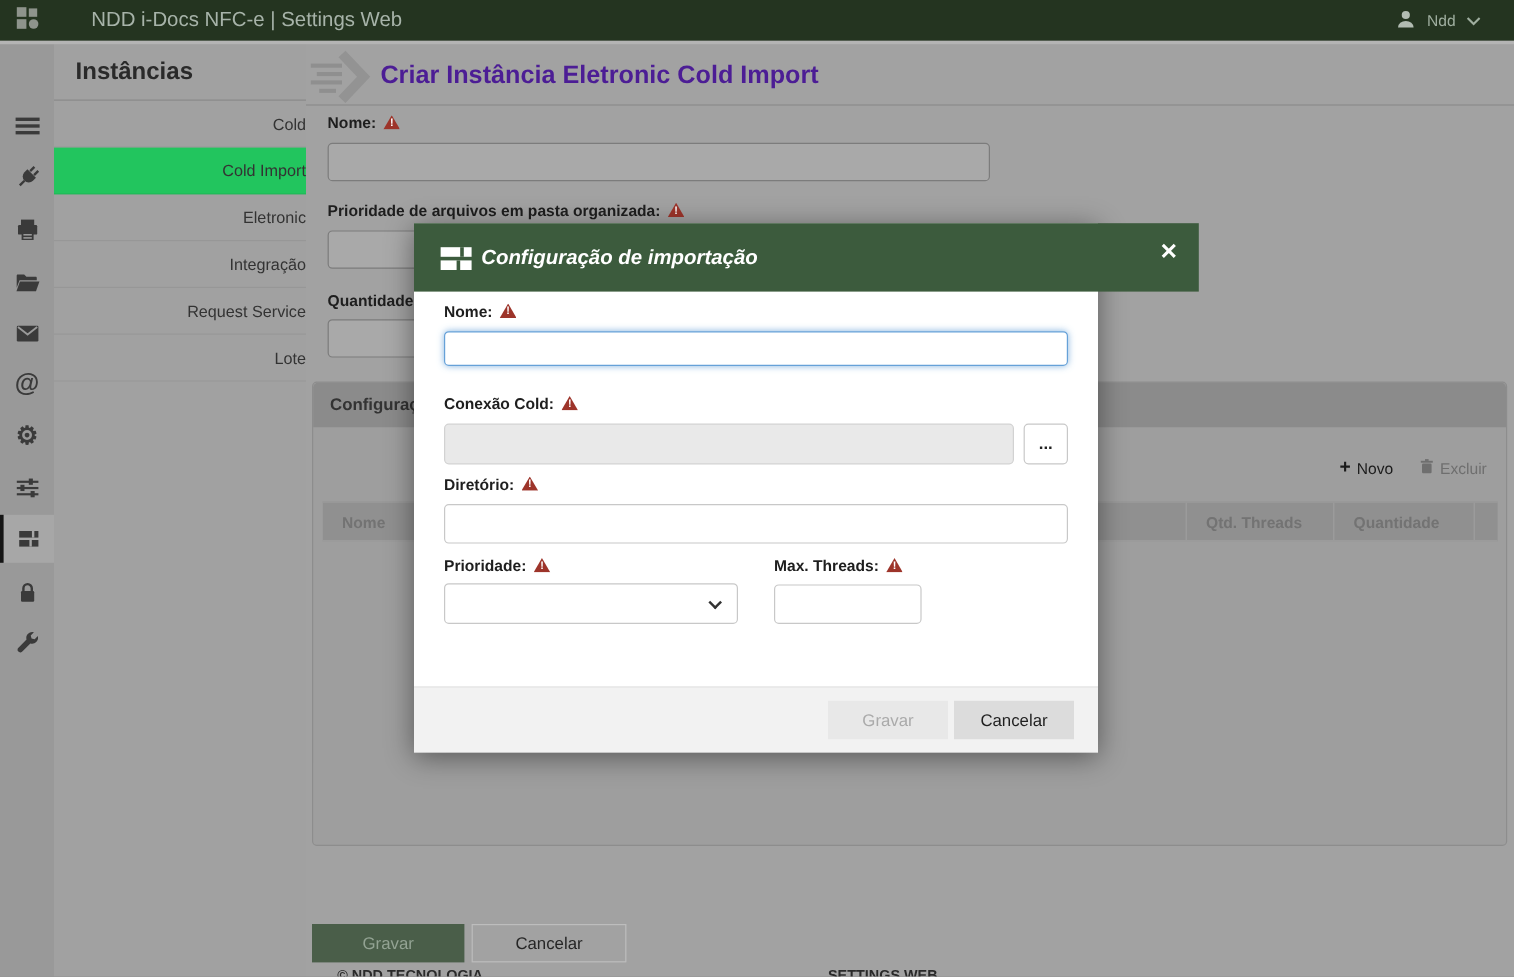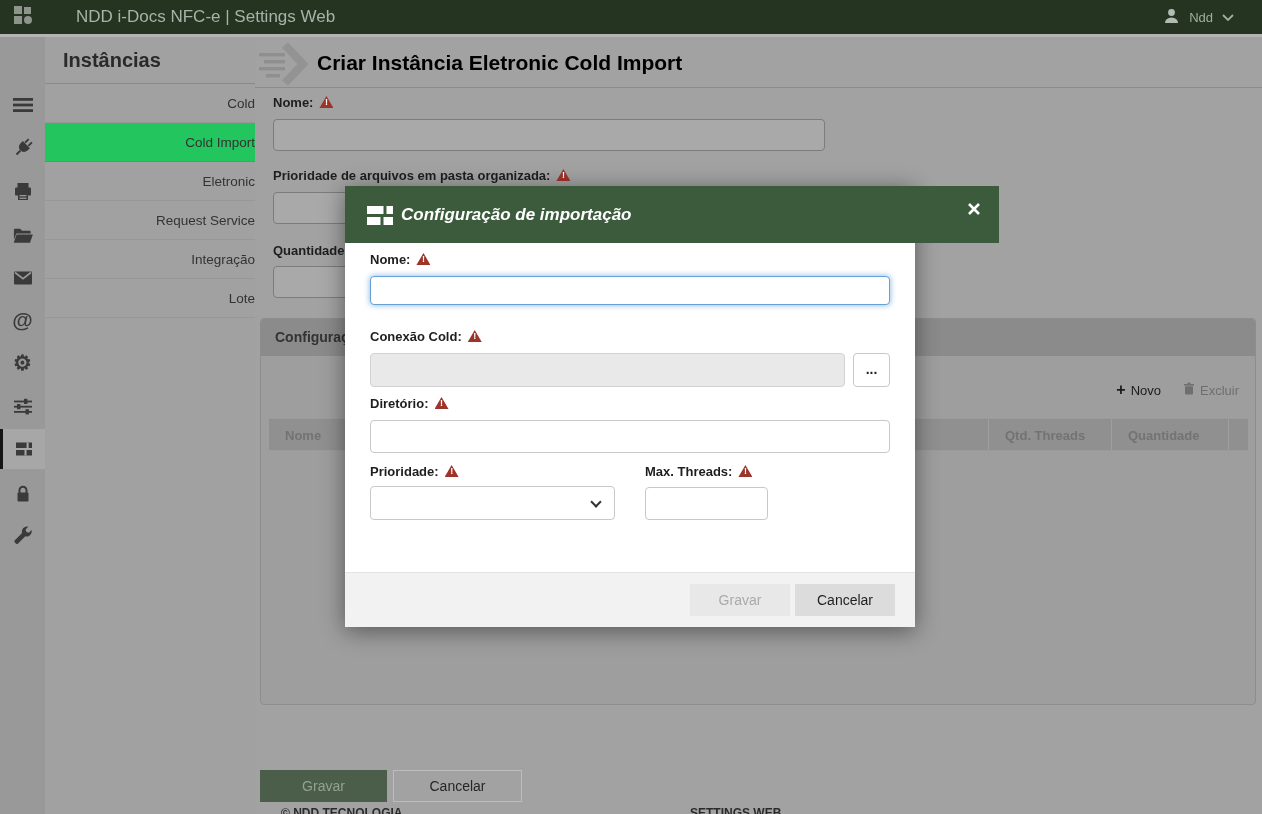--- a/index.html
+++ b/index.html
@@ -22,21 +22,21 @@
 
   
   .nav { position:absolute; left:45px; top:37px; width:210px; height:777px; background:#a1a1a1; }
   .nav-title { height:47px; line-height:47px; padding-left:18px; font-size:20px; font-weight:600; color:#2a2a2a; border-bottom:1px solid rgba(0,0,0,.14); }
   .nav-row { height:39px; line-height:39px; padding-left:18px; font-size:13.5px; color:#333; border-bottom:1px solid rgba(0,0,0,.06); cursor:pointer;text-align:right; }
   .nav-row.sel { background:#22c55e; }
 
   
   .main { position:absolute; left:255px; top:37px; width:1007px; height:777px; background:#a2a2a2; }
   .page-head { position:absolute; left:0; top:0; width:1007px; height:51px; border-bottom:1px solid #8b8b8b; }
-  .page-title { position:absolute; left:62px; top:0; height:51px; line-height:51px; font-size:21px; font-weight:600; color:#000000; }
+  .page-title { position:absolute; left:62px; top:0; height:51px; line-height:51px; font-size:21px; font-weight:600; color:#4c1d95; }
   .lbl { font-size:13px; font-weight:700; color:#1e1e1e; white-space:nowrap; }
   .warn { display:inline-block; width:14px; height:12px; margin-left:6px; vertical-align:-1px; background:#9d342a; clip-path:polygon(50% 0,100% 100%,0 100%); position:relative; }
   .warn::after { content:"!"; position:absolute; left:0; right:0; top:1px; text-align:center; font-size:9px; font-weight:bold; color:#fff; }
   .g-input { background:#a9a9a9; border:1px solid #7c7c7c; border-radius:4px; }
 
   .panel { position:absolute; left:5px; top:281px; width:996px; height:387px; background:#9e9e9e; border:1px solid #8d8d8d; border-radius:4px; }
   .panel-head { height:37px; line-height:37px; background:#8b8b8b; border-radius:4px 4px 0 0; padding-left:14px; font-size:14px; font-weight:700; color:#333; }
   .toolbar { position:absolute; right:16px; top:62px; display:flex; align-items:center; gap:22px; font-size:13px; }
   .tool-new { color:#1b1b1b; cursor:pointer; display:flex; align-items:center; gap:5px; }
   .tool-del { color:#6f6f6f; cursor:pointer; display:flex; align-items:center; gap:5px; }
@@ -171,22 +171,22 @@
         <path d="M19.5 4 a5 5 0 0 1 -6.2 6.2 L6.8 16.7 a2.3 2.3 0 1 1 -3.2 -3.2 L10.1 7 A5 5 0 0 1 16.3 0.8 l-2.7 2.7 .7 2.6 2.6 .7 z"></path>
       </svg>
     </div>
   </div>
 
   <div class="nav">
     <div class="nav-title">Instâncias</div>
     <div class="nav-row">Cold</div>
     <div class="nav-row sel">Cold Import</div>
     <div class="nav-row">Eletronic</div>
+    <div class="nav-row">Integração</div>
     <div class="nav-row">Request Service</div>
-    <div class="nav-row">Integração</div>
     <div class="nav-row">Lote</div>
   </div>
 
   <div class="main">
     <div class="page-head">
       <div class="abs" style="left:2px; top:4px">
         <svg width="58" height="46" viewBox="0 0 58 46">
           <path d="M28 4 L46 23 L28 42" stroke="#939393" stroke-width="8" fill="none"></path>
           <rect x="2" y="12" width="26" height="3.4" fill="#8f8f8f"></rect>
           <rect x="7" y="19" width="21" height="3.4" fill="#8f8f8f"></rect>

